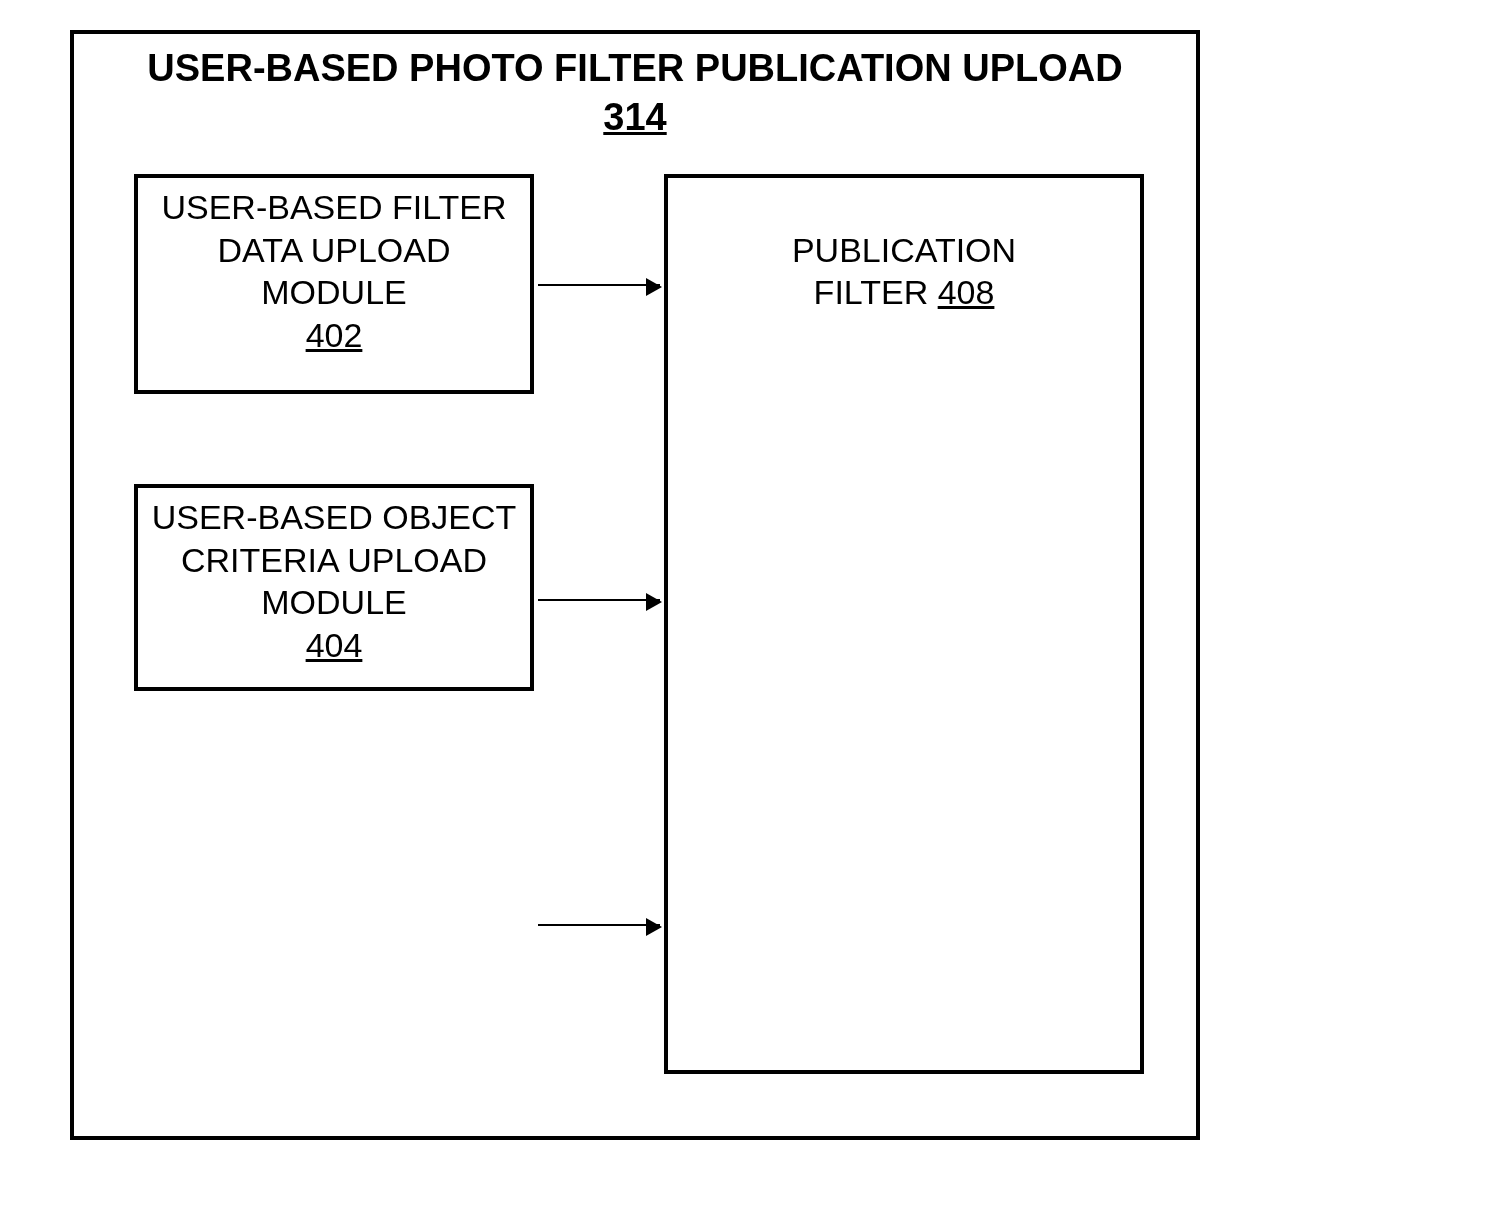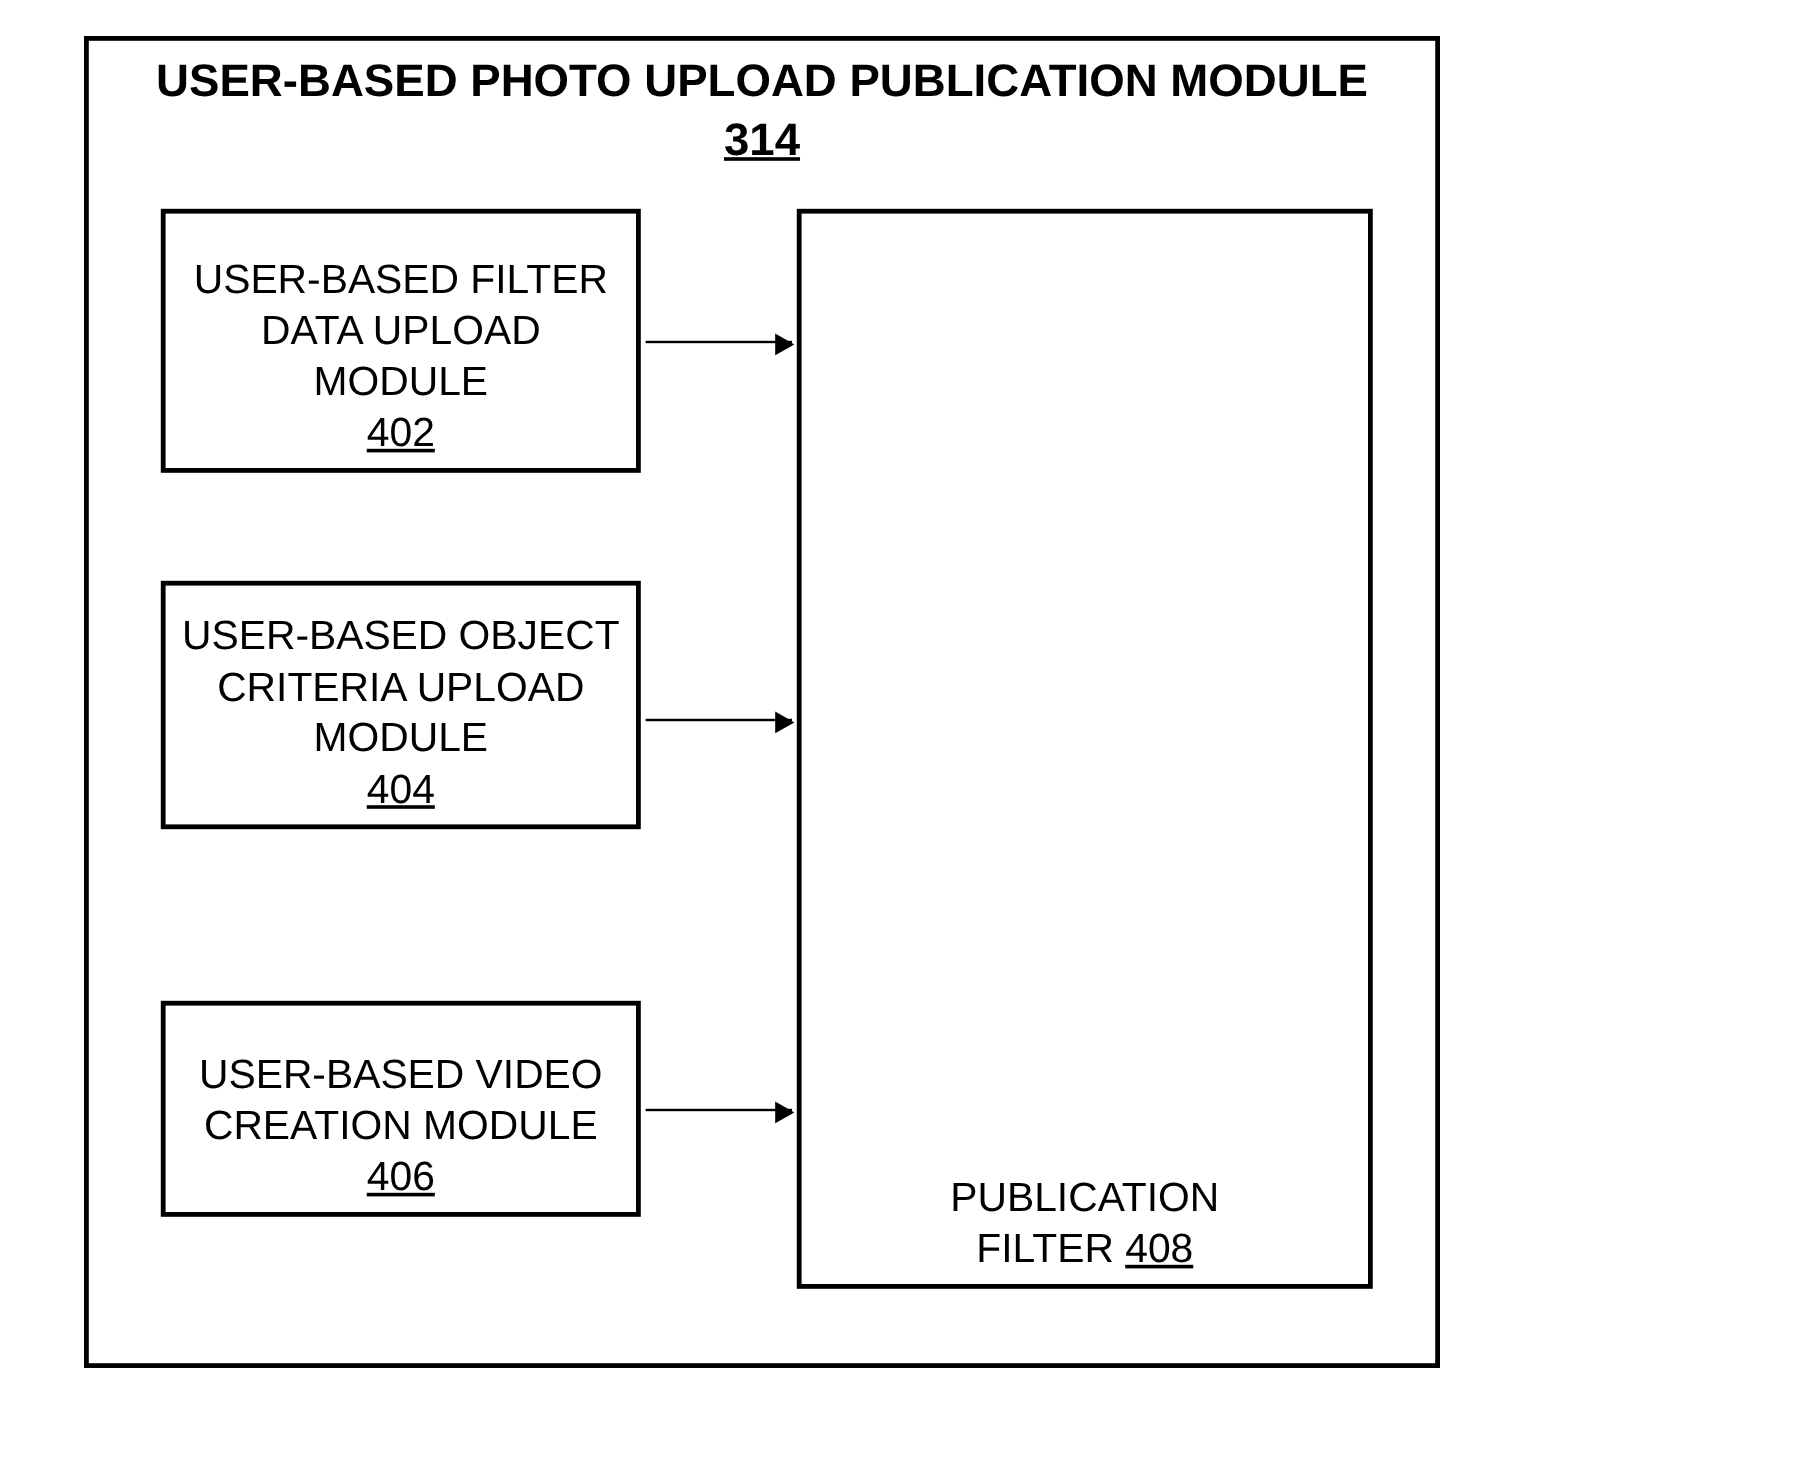--- a/index.html
+++ b/index.html
@@ -28,21 +28,21 @@
     line-height: 1.3;
   }
   .title-ref {
     text-decoration: underline;
   }
   .box {
     position: absolute;
     border: 4px solid #000;
     background: #fff;
     display: flex;
-    align-items: flex-end;
+    align-items: flex-start;
     justify-content: center;
     text-align: center;
     font-size: 34px;
     line-height: 1.25;
     padding: 8px;
   }
   .ref {
     text-decoration: underline;
   }
   .arrow {
@@ -60,44 +60,38 @@
     border-left: 16px solid #000;
     border-top: 9px solid transparent;
     border-bottom: 9px solid transparent;
   }
 </style>
 </head>
 <body>
 
 <div class="container">
   <div class="title-block">
-    <div>USER-BASED PHOTO UPLOAD PUBLICATION MODULE</div>
+    <div>USER-BASED PHOTO FILTER PUBLICATION UPLOAD</div>
     <div class="title-ref">314</div>
   </div>
 
   <div class="box" style="left:60px; top:140px; width:400px; height:220px;">
     <div>
       <span>USER-BASED FILTER DATA UPLOAD MODULE</span><br>
       <span class="ref">402</span>
     </div>
   </div>
 
   <div class="box" style="left:60px; top:450px; width:400px; height:207px;">
     <div>
       <span>USER-BASED OBJECT CRITERIA UPLOAD MODULE</span><br>
       <span class="ref">404</span>
     </div>
   </div>
 
-  <div class="box" style="left:60px; top:800px; width:400px; height:180px;">
-    <div>
-      <span>USER-BASED VIDEO CREATION MODULE</span><br>
-      <span class="ref">406</span>
-    </div>
-  </div>
 
   <div class="box" style="left:590px; top:140px; width:480px; height:900px;">
     <div>
       <br>
       <span>PUBLICATION</span><br>
       <span>FILTER </span><span class="ref">408</span>
     </div>
   </div>
 
   <div class="arrow" style="left:464px; top:250px; width:122px;"></div>

